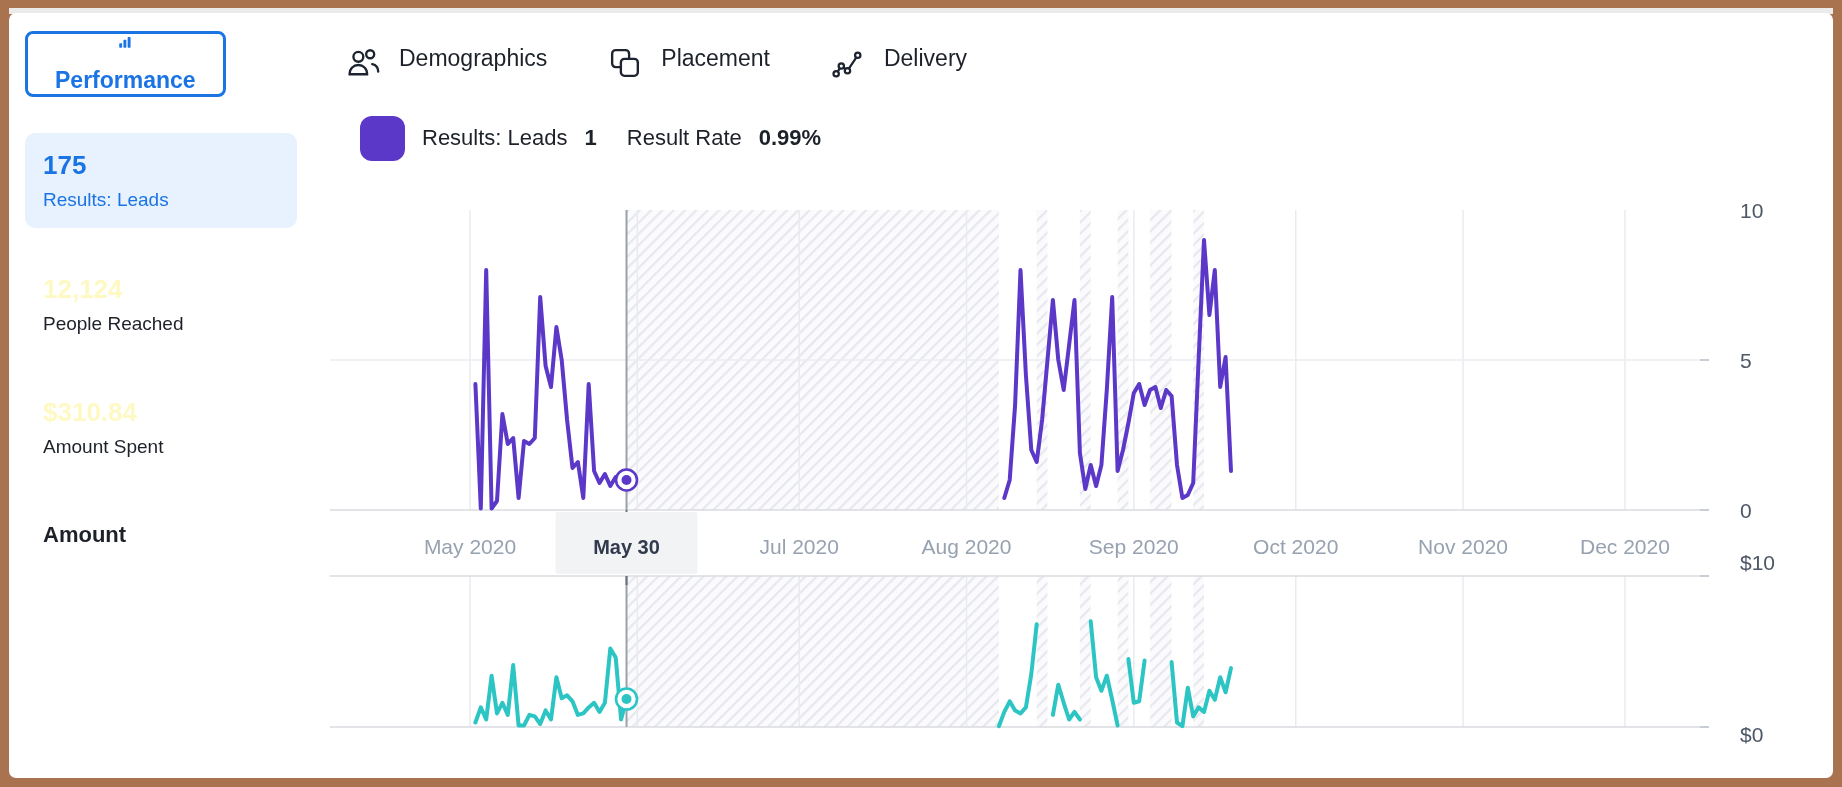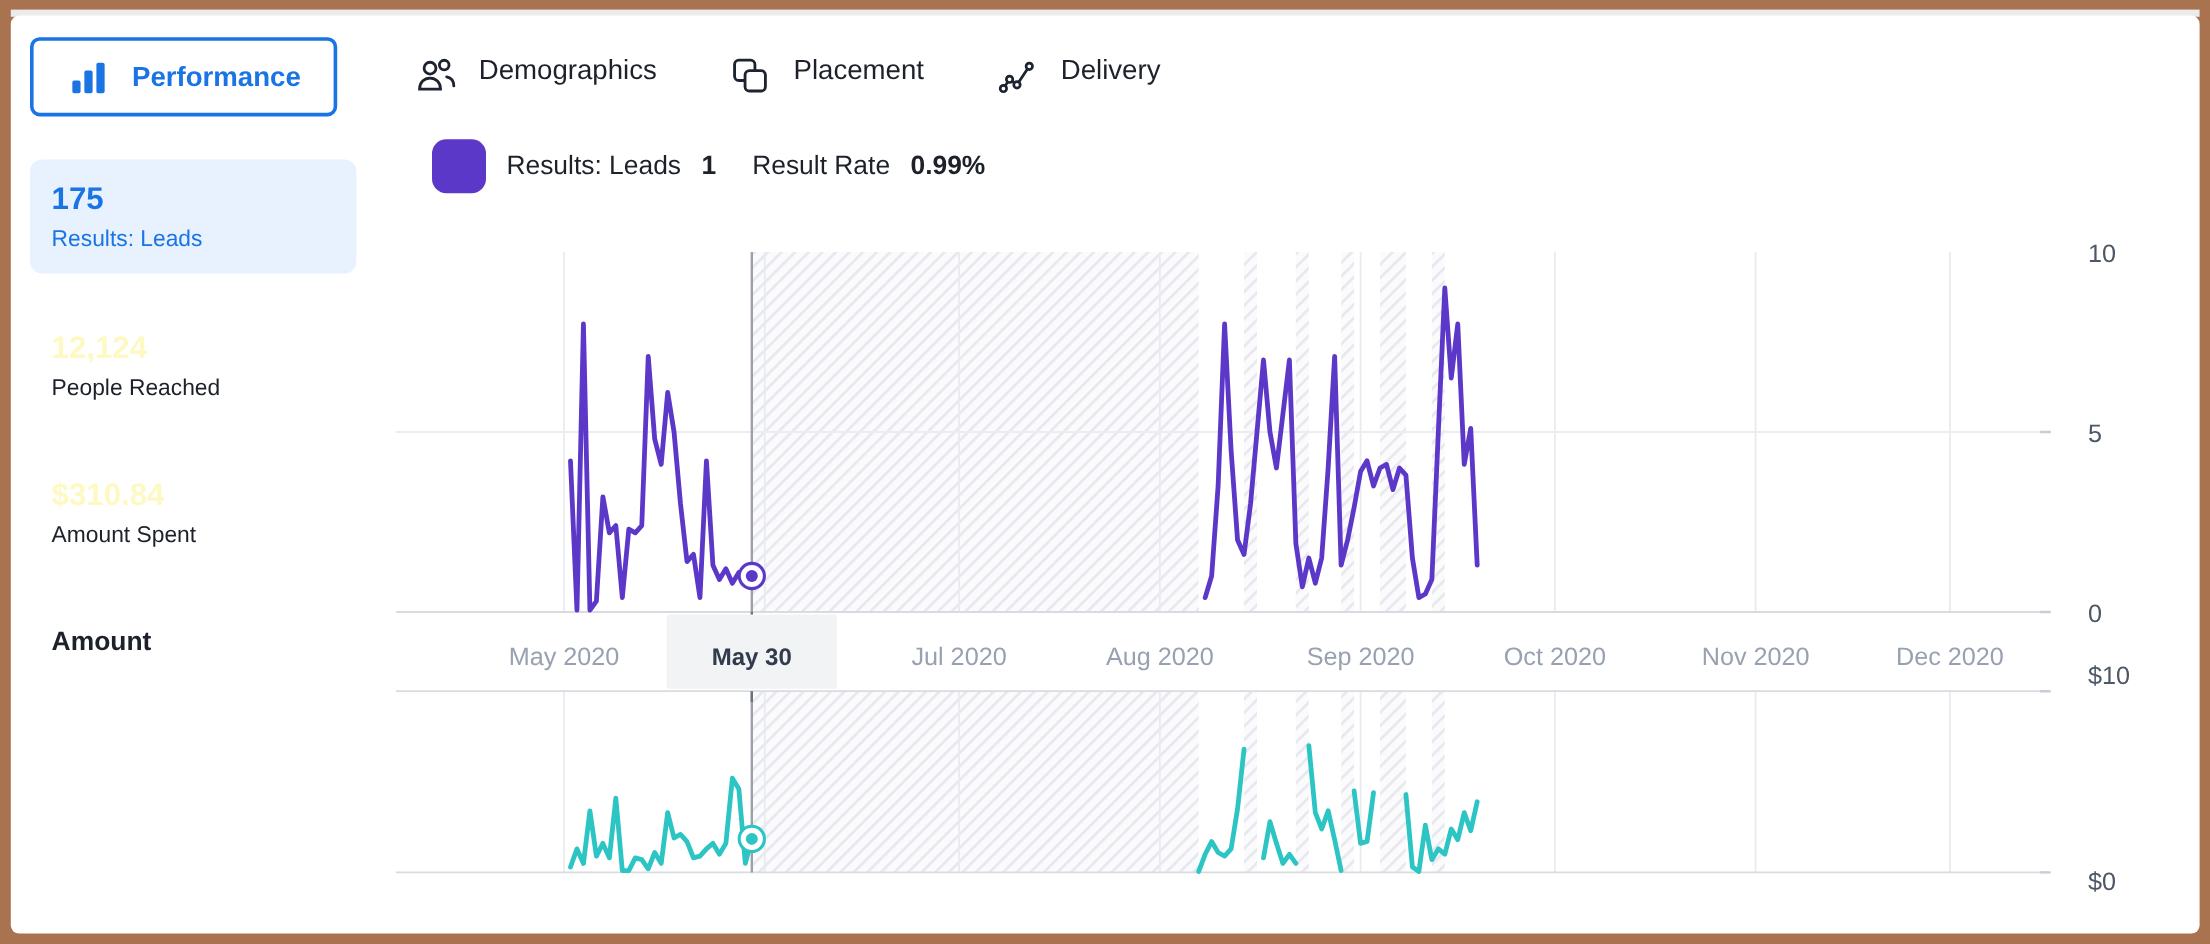--- a/index.html
+++ b/index.html
@@ -3,21 +3,21 @@
 <meta charset="utf-8">
 <style>
   html,body{margin:0;padding:0;}
   body{width:1842px;height:787px;font-family:"Liberation Sans",sans-serif;-webkit-font-smoothing:antialiased;}
   .page{position:relative;width:1842px;height:787px;background:#aa7350;overflow:hidden;}
   .topstrip{position:absolute;left:9px;right:9px;top:8px;height:6px;background:#ebebec;}
   .card{position:absolute;left:9px;right:9px;top:13px;bottom:9px;background:#ffffff;border-radius:7px;}
   svg.canvas{position:absolute;left:0;top:0;}
   
   .tab-performance{position:absolute;left:25px;top:31px;height:60px;display:flex;align-items:center;gap:17px;
-      padding:0 27px;border:3px solid #1b74e4;border-radius:8px;background:#fff;cursor:pointer;}
+      padding:0 27px;border:3px solid #1b74e4;border-radius:8px;background:#fff;cursor:pointer;flex-direction:column;}
   .tab-performance .tab-label{color:#1b74e4;font-weight:bold;font-size:23px;}
   .tabs-rest{position:absolute;left:345px;top:31px;height:64px;display:flex;align-items:center;gap:60px;}
   .tab{display:flex;gap:17px;cursor:pointer;}
   .tab .tab-label{color:#1d2129;font-size:23px;}
   .icon{display:block;}
   
   .legend{position:absolute;left:360px;top:112px;height:52px;display:flex;align-items:center;gap:30px;}
   .legend-item{display:flex;align-items:center;gap:17px;}
   .swatch{width:45px;height:45px;border-radius:12px;background:#ccc;}
   .legend-label{font-size:22px;color:#1d2129;}

